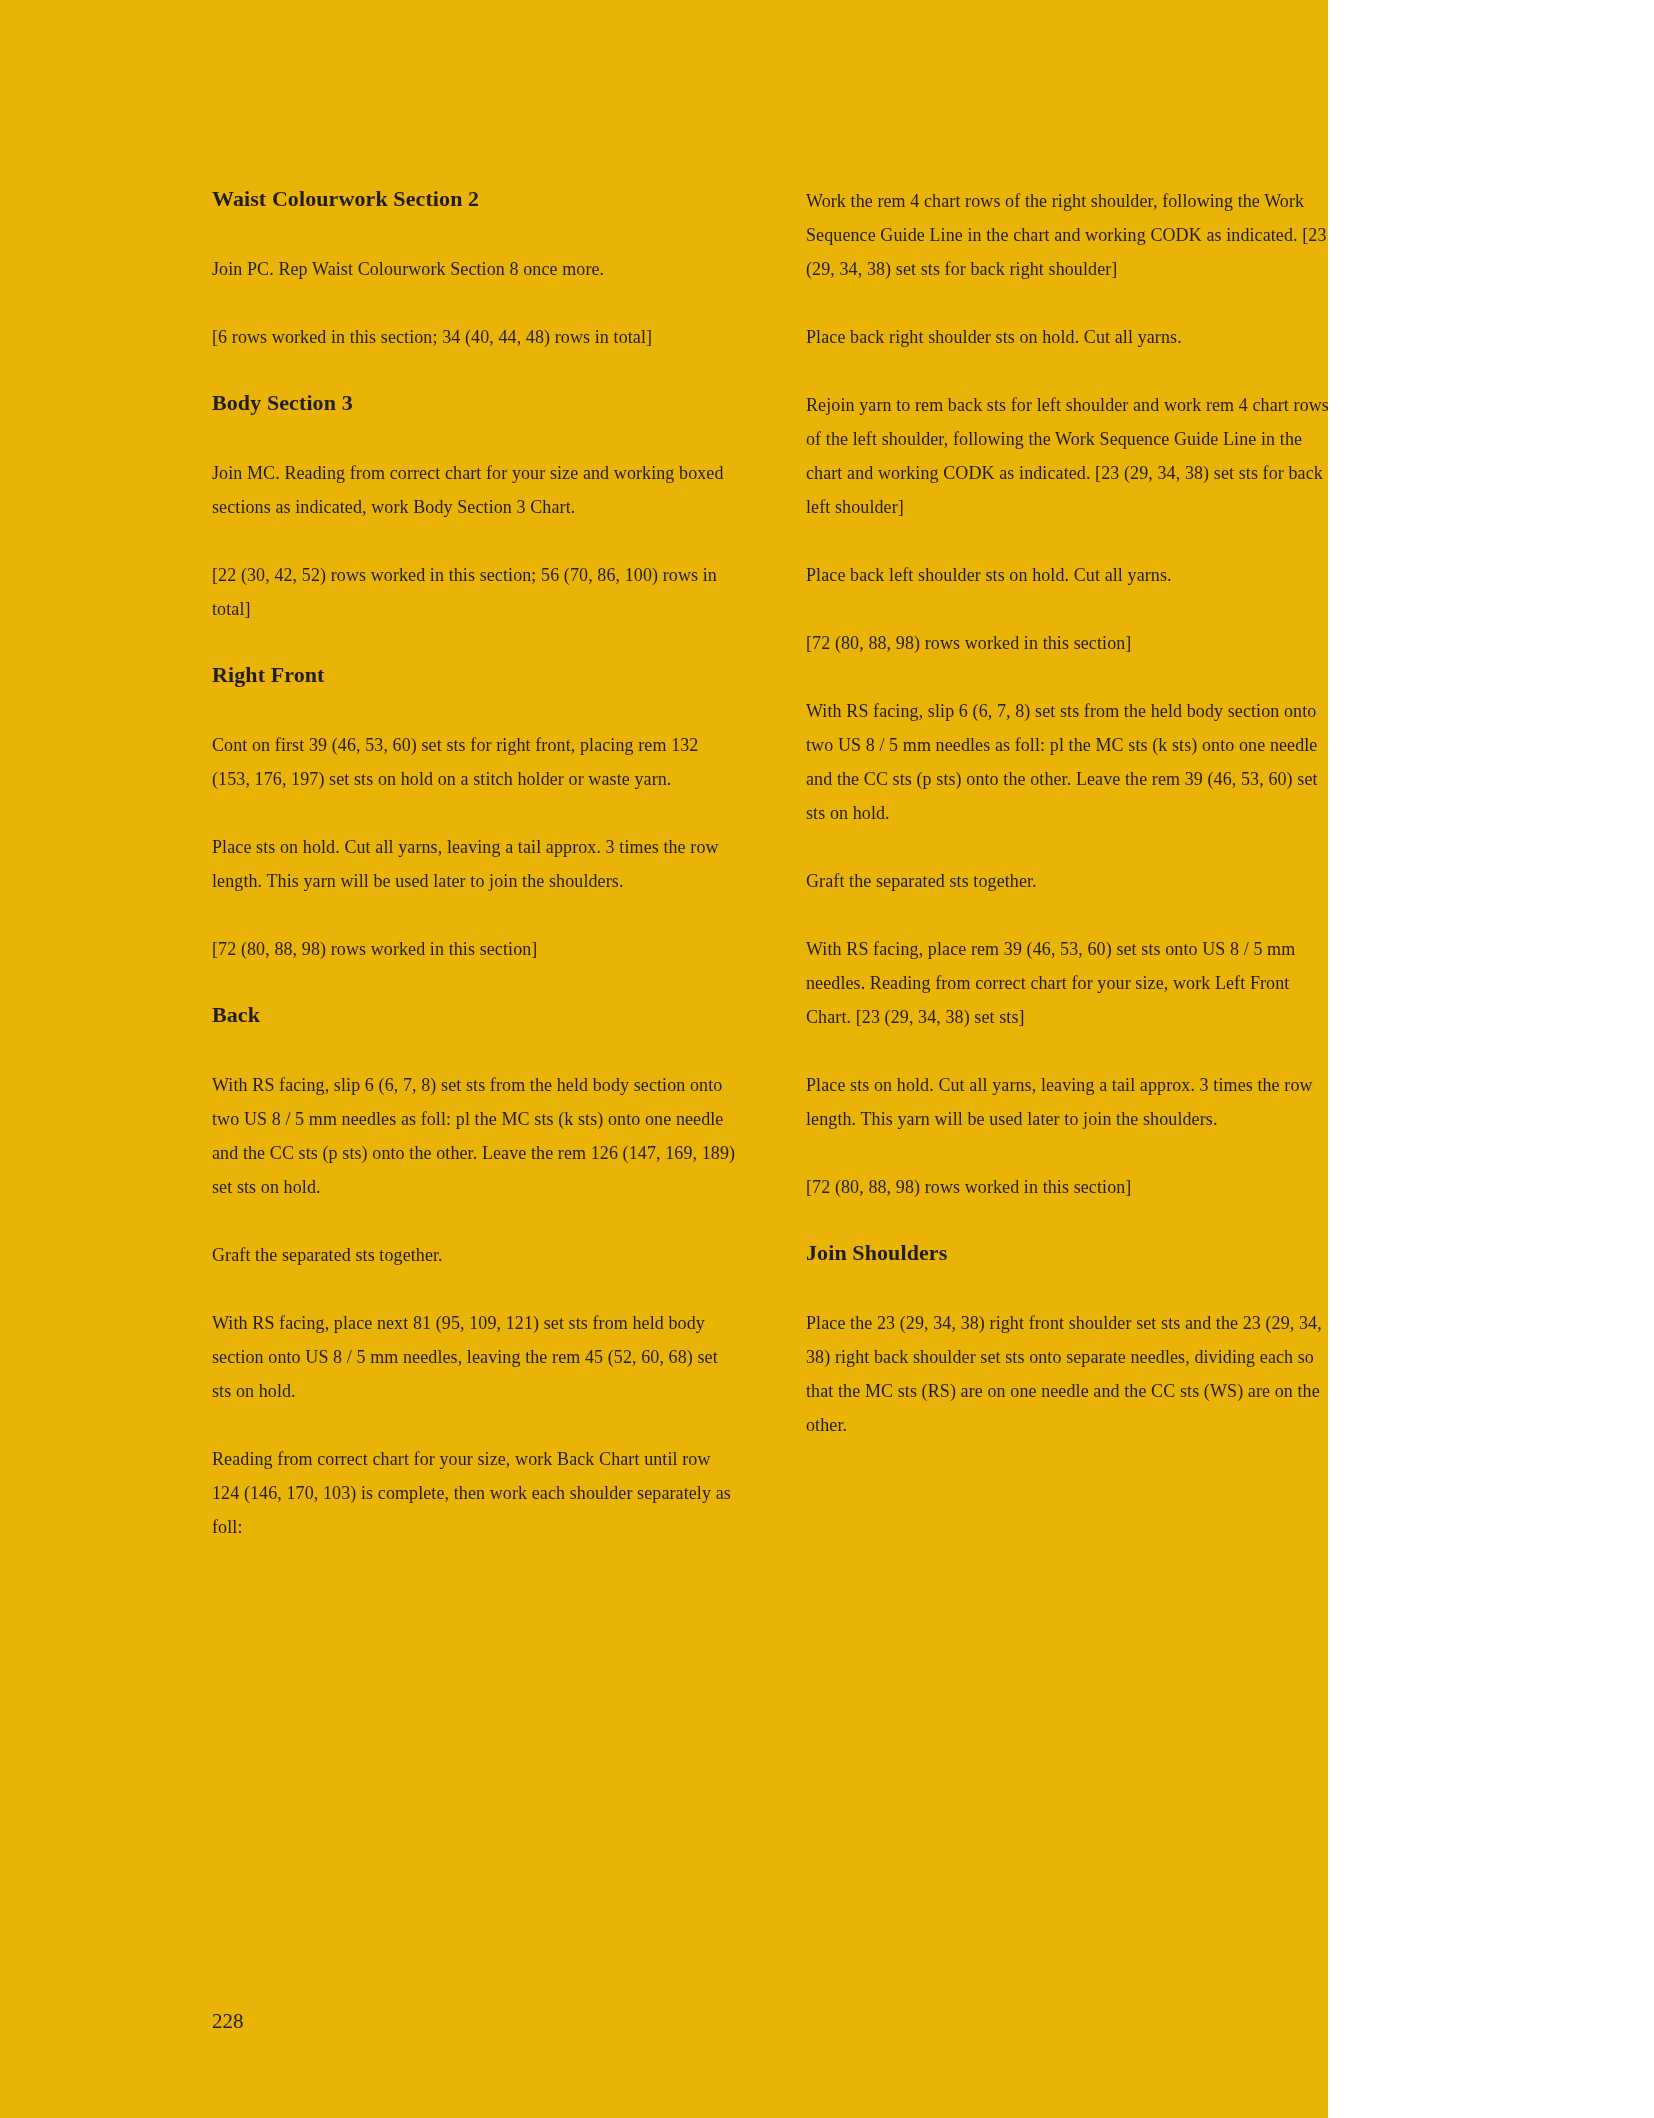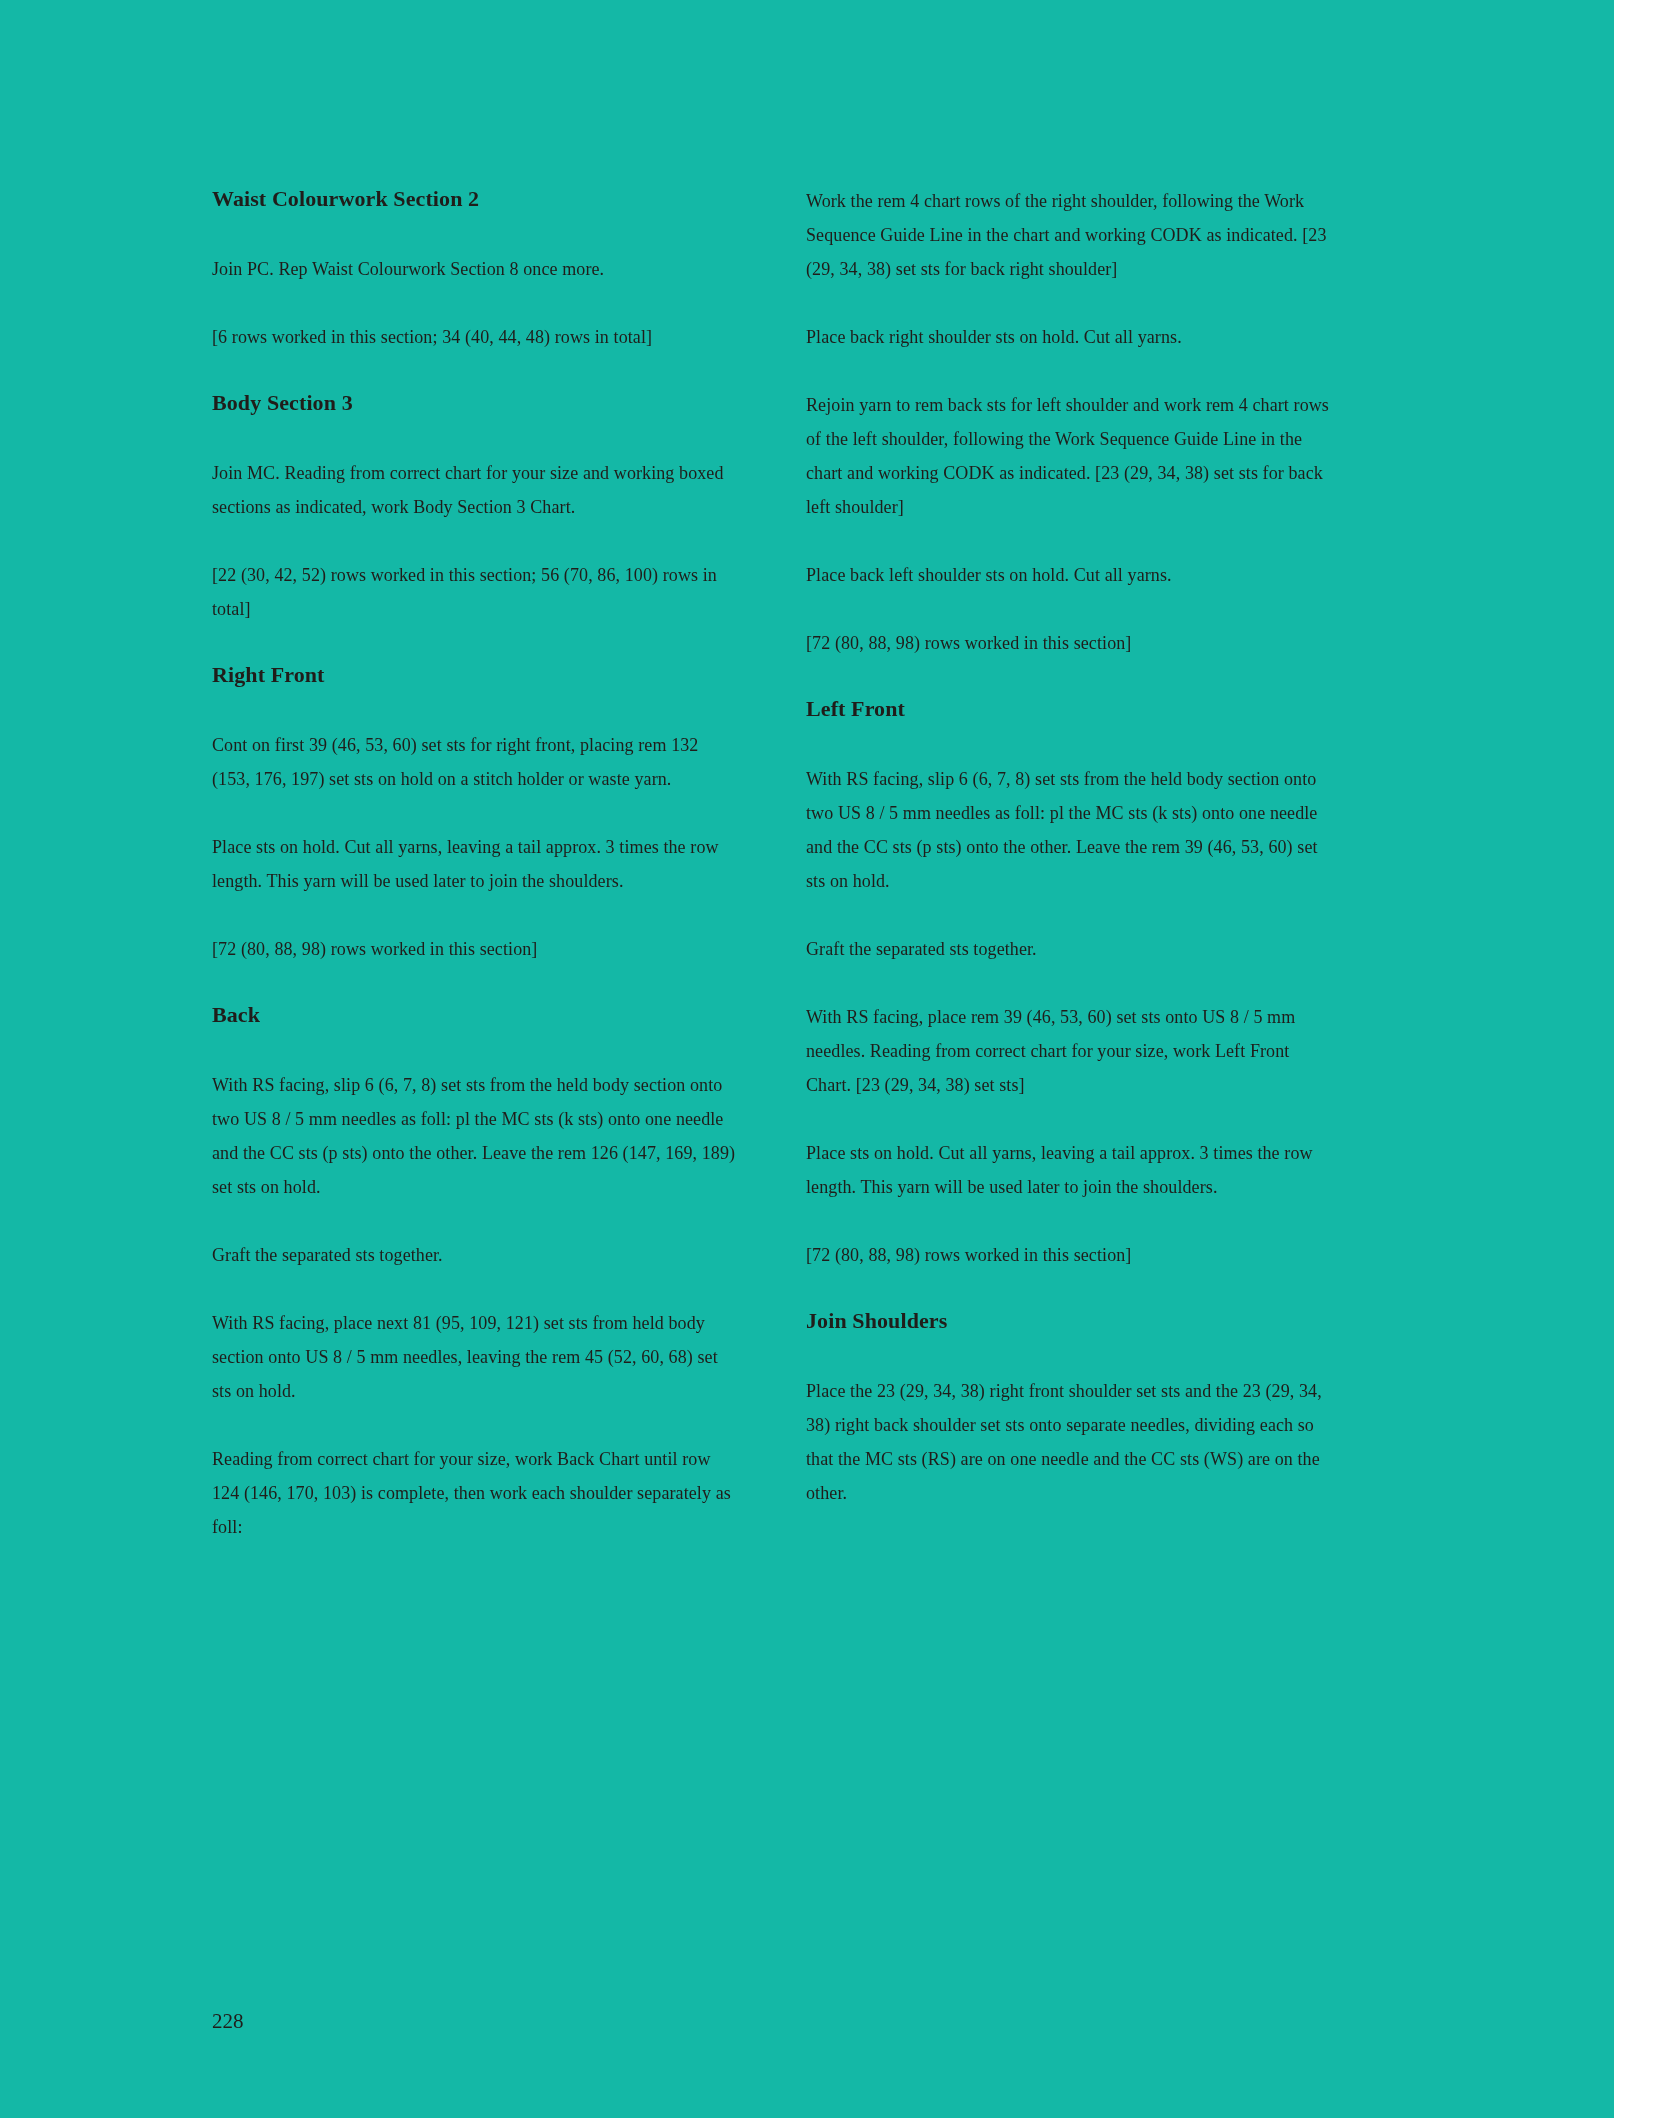--- a/index.html
+++ b/index.html
@@ -7,22 +7,22 @@
   body {
     background: #ffffff;
     font-family: "Liberation Serif", serif;
     color: #201d1a;
     position: relative;
     overflow: hidden;
   }
   .page {
     position: absolute;
     left: 0; top: 0;
-    width: 1614px; height: 2118px;
-    background: #14b8a6;
+    width: 1328px; height: 2118px;
+    background: #eab308;
   }
   .col {
     position: absolute;
     top: 184px;
   }
   .col-left  { left: 212px; width: 524px; }
   .col-right { left: 806px; width: 532px; }
   .block-p {
     font-size: 18px;
     line-height: 34px;
@@ -69,21 +69,20 @@
       <div class="block-p">With RS facing, place next 81 (95, 109, 121) set sts from held body section onto US 8 / 5 mm needles, leaving the rem 45 (52, 60, 68) set sts on hold.</div>
       <div class="block-p">Reading from correct chart for your size, work Back Chart until row 124 (146, 170, 103) is complete, then work each shoulder separately as foll:</div>
     </div>
 
   <div class="col col-right">
       <div class="block-p">Work the rem 4 chart rows of the right shoulder, following the Work Sequence Guide Line in the chart and working CODK as indicated. [23 (29, 34, 38) set sts for back right shoulder]</div>
       <div class="block-p">Place back right shoulder sts on hold. Cut all yarns.</div>
       <div class="block-p">Rejoin yarn to rem back sts for left shoulder and work rem 4 chart rows of the left shoulder, following the Work Sequence Guide Line in the chart and working CODK as indicated. [23 (29, 34, 38) set sts for back left shoulder]</div>
       <div class="block-p">Place back left shoulder sts on hold. Cut all yarns.</div>
       <div class="block-p">[72 (80, 88, 98) rows worked in this section]</div>
-      <div class="block-h">Left Front</div>
       <div class="block-p">With RS facing, slip 6 (6, 7, 8) set sts from the held body section onto two US 8 / 5 mm needles as foll: pl the MC sts (k sts) onto one needle and the CC sts (p sts) onto the other. Leave the rem 39 (46, 53, 60) set sts on hold.</div>
       <div class="block-p">Graft the separated sts together.</div>
       <div class="block-p">With RS facing, place rem 39 (46, 53, 60) set sts onto US 8 / 5 mm needles. Reading from correct chart for your size, work Left Front Chart. [23 (29, 34, 38) set sts]</div>
       <div class="block-p">Place sts on hold. Cut all yarns, leaving a tail approx. 3 times the row length. This yarn will be used later to join the shoulders.</div>
       <div class="block-p">[72 (80, 88, 98) rows worked in this section]</div>
       <div class="block-h">Join Shoulders</div>
       <div class="block-p">Place the 23 (29, 34, 38) right front shoulder set sts and the 23 (29, 34, 38) right back shoulder set sts onto separate needles, dividing each so that the MC sts (RS) are on one needle and the CC sts (WS) are on the other.</div>
     </div>
 
   <div class="page-number">228</div>

